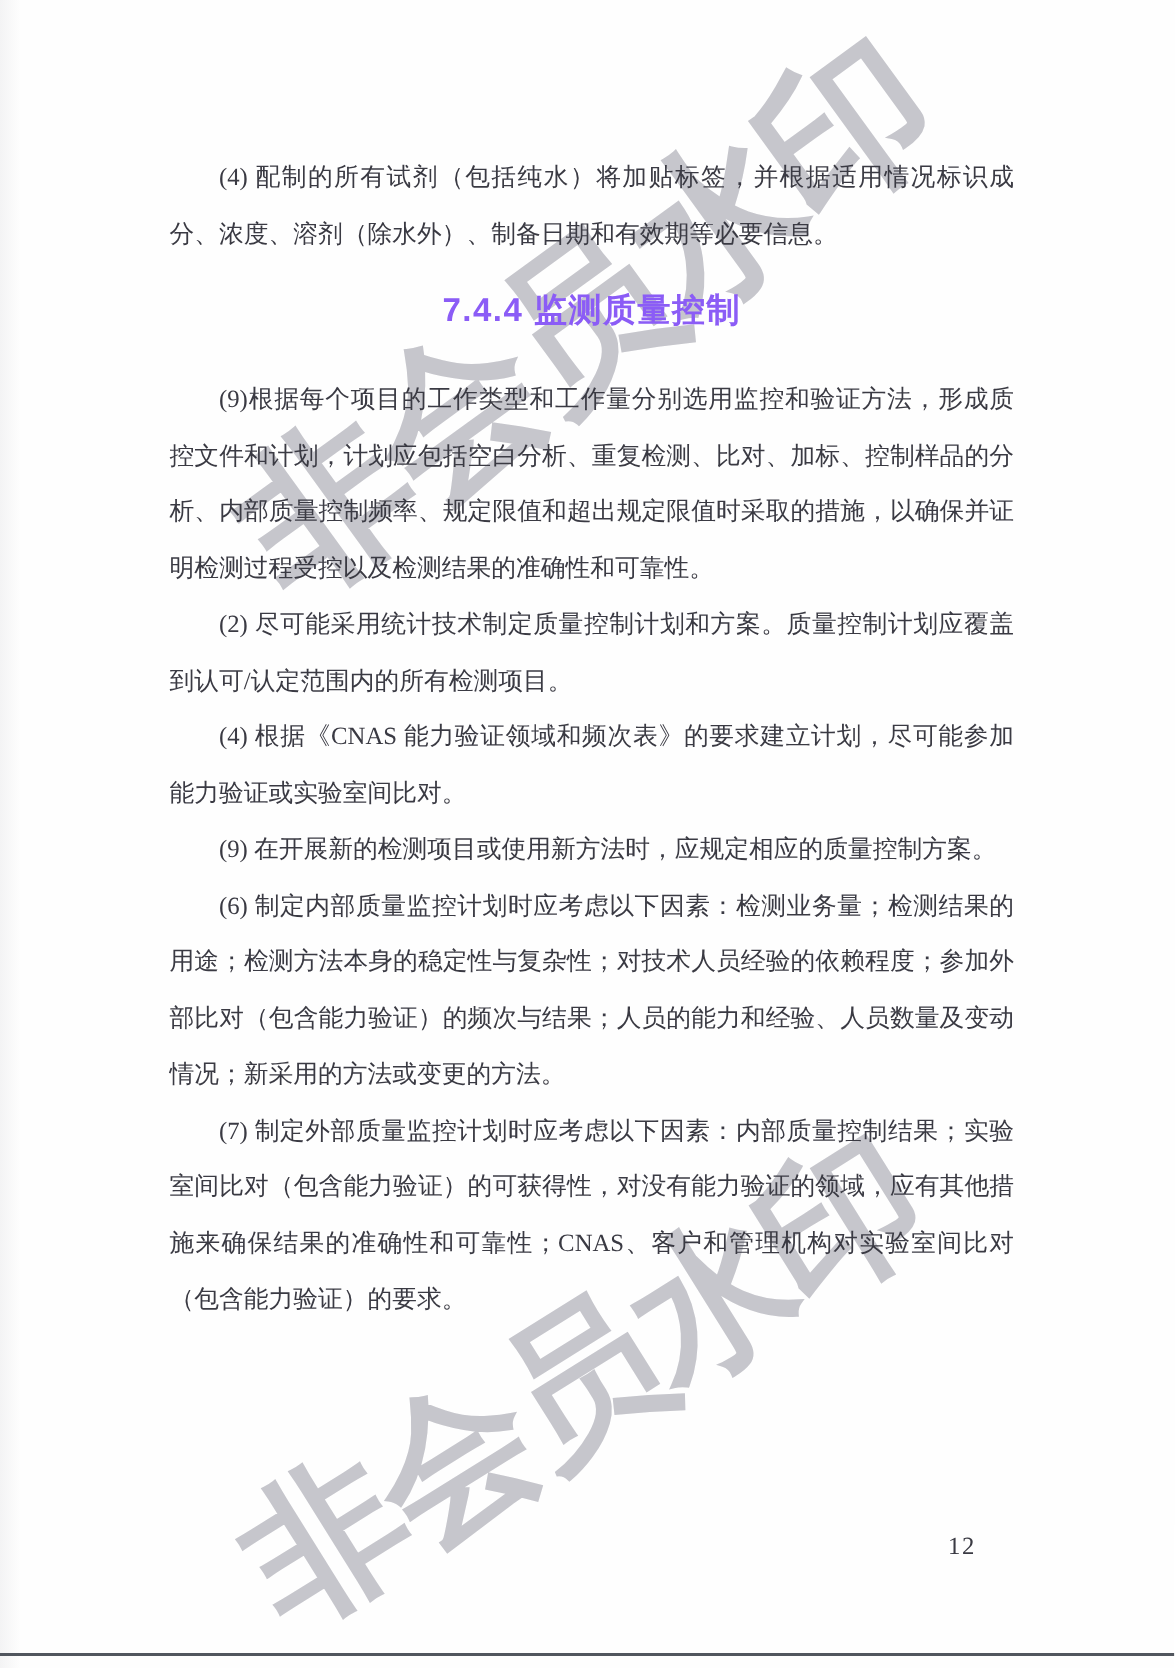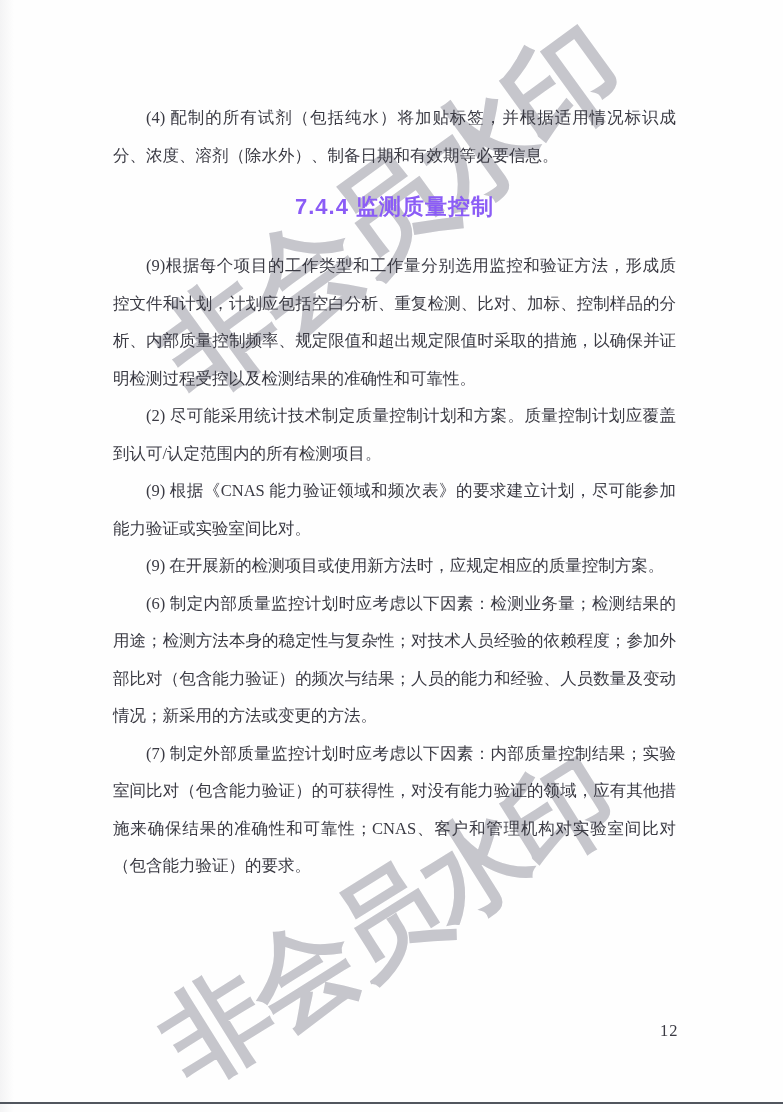--- a/index.html
+++ b/index.html
@@ -72,21 +72,21 @@
     font-weight: bold;
     color: #8b5cf6;
     letter-spacing: 1px;
     text-indent: 0;
     text-align: center;
   }
 
   .page-number {
     position: absolute;
     z-index: 2;
-    left: 660px;
+    left: 632px;
     top: 1021px;
     font-size: 16.5px;
     letter-spacing: 1px;
     color: #3a3a43;
     font-family: "Liberation Serif", "DejaVu Serif", serif;
   }
 
   .bottom-rule {
     position: absolute;
     z-index: 3;
@@ -112,21 +112,21 @@
 
     <p class="para">(4) 配制的所有试剂（包括纯水）将加贴标签，并根据适用情况标识成分、浓度、溶剂（除水外）、制备日期和有效期等必要信息。</p>
 
     <h2 class="heading">7.4.4 监测质量控制</h2>
 
 
     <p class="para">(9)根据每个项目的工作类型和工作量分别选用监控和验证方法，形成质控文件和计划，计划应包括空白分析、重复检测、比对、加标、控制样品的分析、内部质量控制频率、规定限值和超出规定限值时采取的措施，以确保并证明检测过程受控以及检测结果的准确性和可靠性。</p>
 
     <p class="para">(2) 尽可能采用统计技术制定质量控制计划和方案。质量控制计划应覆盖到认可/认定范围内的所有检测项目。</p>
 
-    <p class="para">(9) 根据《CNAS 能力验证领域和频次表》的要求建立计划，尽可能参加能力验证或实验室间比对。</p>
+    <p class="para">(4) 根据《CNAS 能力验证领域和频次表》的要求建立计划，尽可能参加能力验证或实验室间比对。</p>
 
     <p class="para">(9) 在开展新的检测项目或使用新方法时，应规定相应的质量控制方案。</p>
 
 
     <p class="para">(6) 制定内部质量监控计划时应考虑以下因素：检测业务量；检测结果的用途；检测方法本身的稳定性与复杂性；对技术人员经验的依赖程度；参加外部比对（包含能力验证）的频次与结果；人员的能力和经验、人员数量及变动情况；新采用的方法或变更的方法。</p>
 
     <p class="para">(7) 制定外部质量监控计划时应考虑以下因素：内部质量控制结果；实验室间比对（包含能力验证）的可获得性，对没有能力验证的领域，应有其他措施来确保结果的准确性和可靠性；CNAS、客户和管理机构对实验室间比对（包含能力验证）的要求。</p>
 
   </div>
 

